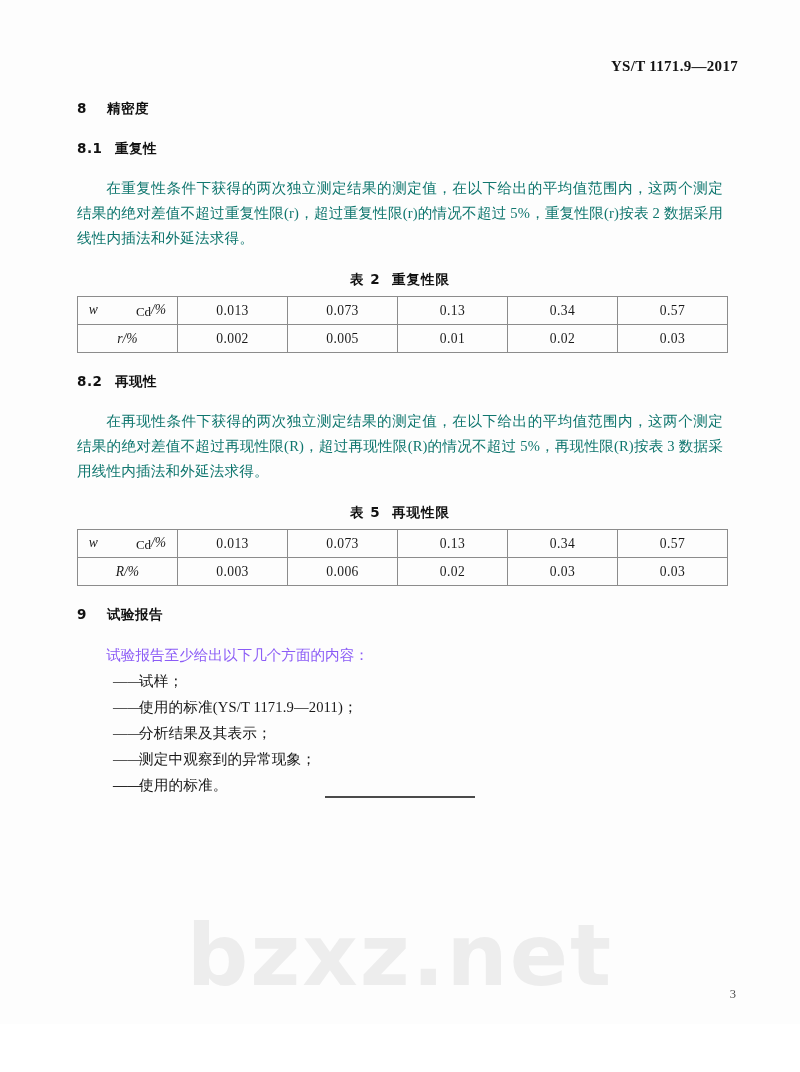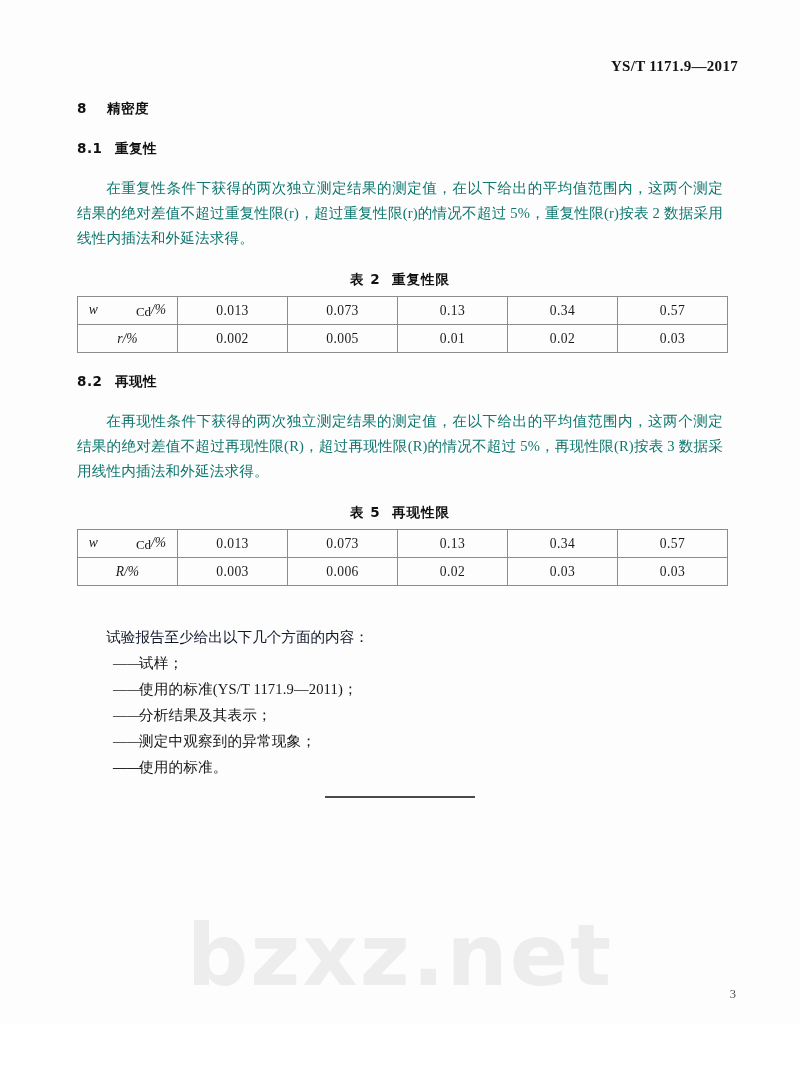--- a/index.html
+++ b/index.html
@@ -132,21 +132,21 @@
     left: 36px;
     top: 0;
   }
   .list li .txt { margin-left: 26px; display: inline-block; }
 
   .intro-line {
     font-size: 14.6px;
     line-height: 26px;
     margin: 0;
     text-indent: 2em;
-    color: #0f172a;
+    color: #8b5cf6;
   }
 
   
   .end-rule {
     position: absolute;
     left: 325px;
     top: 796px;
     width: 150px;
     height: 2px;
     background: #4a4a4a;
@@ -262,20 +262,23 @@
           <td class="val">0.006</td>
           <td class="val">0.02</td>
           <td class="val">0.03</td>
           <td class="val">0.03</td>
         </tr>
       </tbody>
     </table>
 
     <div class="sp-tbl"></div>
 
+    <div class="clause-title">
+      <span class="num">9</span><span>试验报告</span>
+    </div>
 
     <div class="sp-81"></div>
 
     <p class="intro-line">试验报告至少给出以下几个方面的内容：</p>
 
     <ul class="list">
       <li><span class="dash">——</span><span class="txt">试样；</span></li>
       <li><span class="dash">——</span><span class="txt">使用的标准(YS/T 1171.9—2011)；</span></li>
       <li><span class="dash">——</span><span class="txt">分析结果及其表示；</span></li>
       <li><span class="dash">——</span><span class="txt">测定中观察到的异常现象；</span></li>

